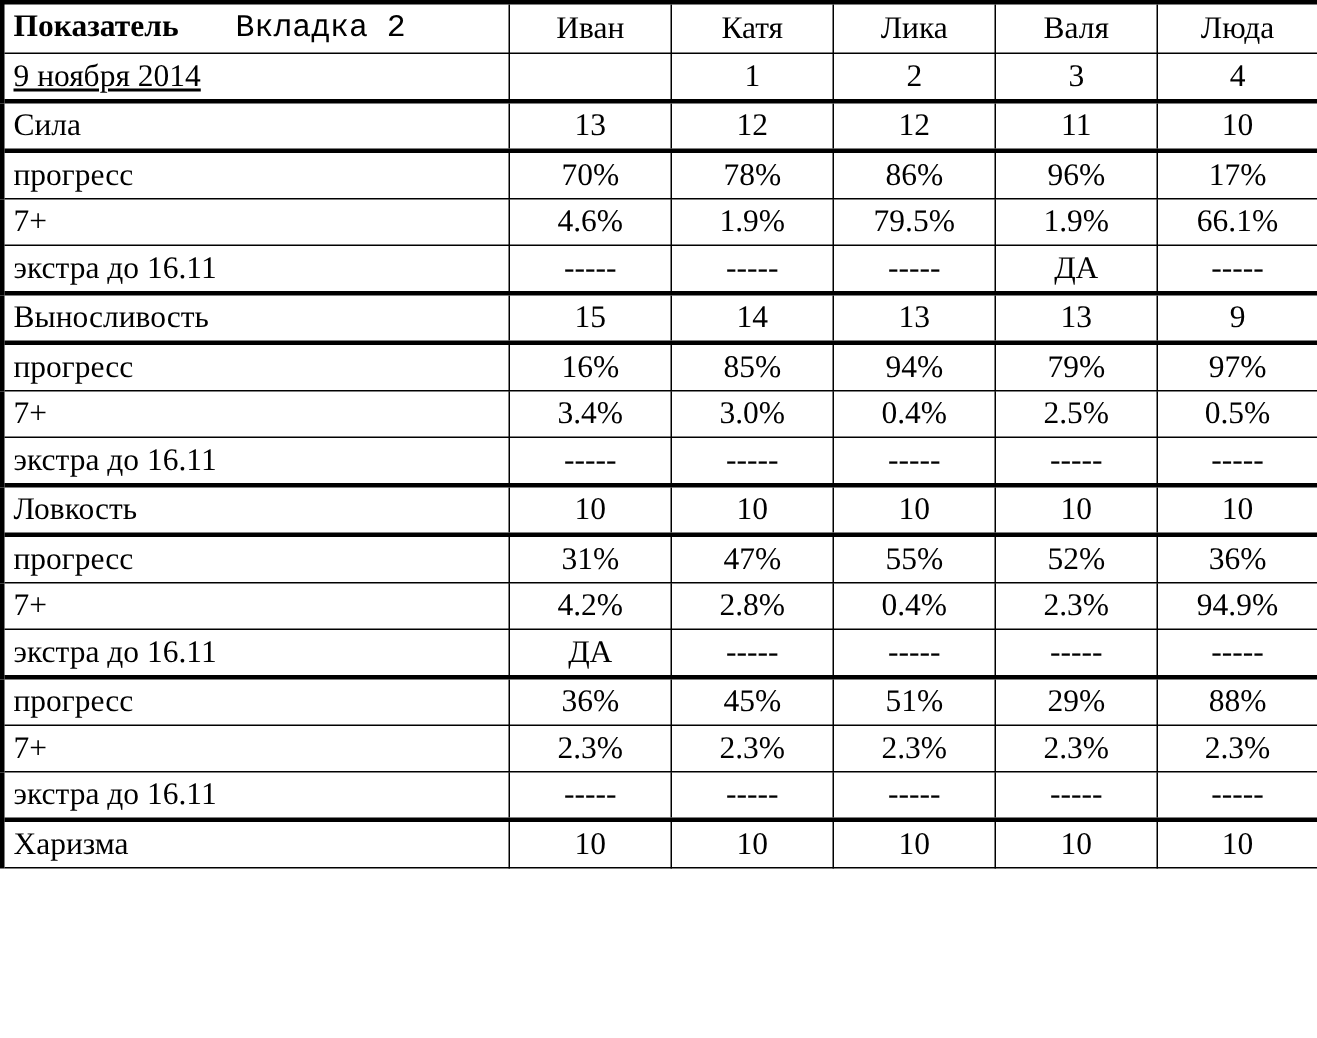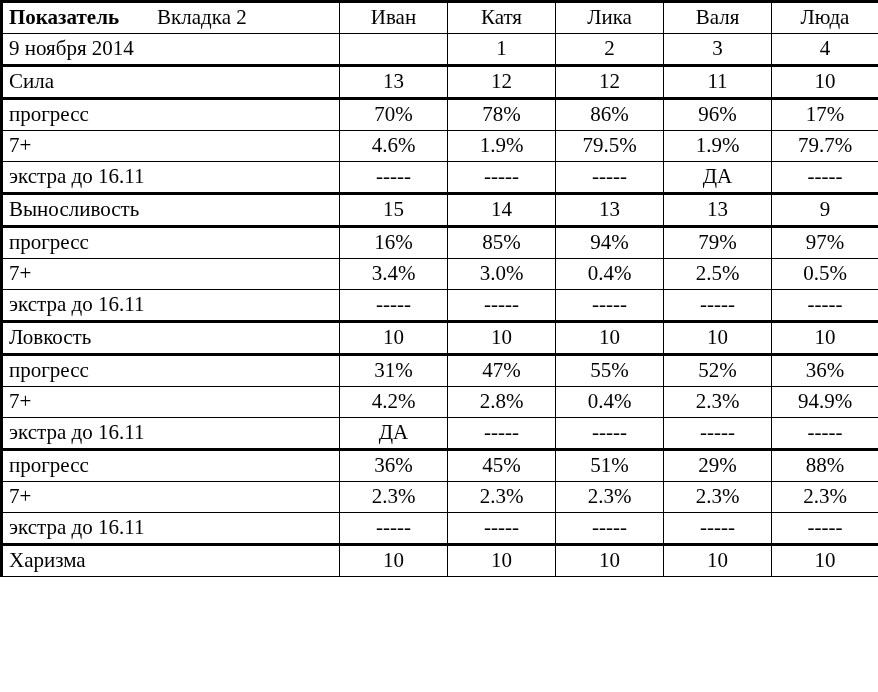--- a/index.html
+++ b/index.html
@@ -43,23 +43,25 @@
   .right  { text-align: left; }
   .left   { text-align: left; }
 
   .hdr-label {
     font-weight: bold;
     font-size: 21px;
   }
   .hdr-label .tab-name {
     font-weight: normal;
     padding-left: 38px;
+    font-family: Liberation Mono, monospace;
   }
   .date-cell {
     font-weight: normal;
+    text-decoration: underline;
   }
   .dash { letter-spacing: 0px; }
 </style>
 </head>
 <body>
 
 <table class="sheet">
   <colgroup>
     <col class="c-label">
     <col class="c-val">
@@ -105,21 +107,21 @@
       <td class="center thick-top">86%</td>
       <td class="center thick-top">96%</td>
       <td class="center thick-top thick-right">17%</td>
     </tr>
     <tr>
       <td class="thick-left right">7+</td>
       <td class="center">4.6%</td>
       <td class="center">1.9%</td>
       <td class="center">79.5%</td>
       <td class="center">1.9%</td>
-      <td class="center thick-right">79.7%</td>
+      <td class="center thick-right">66.1%</td>
     </tr>
     <tr>
       <td class="thick-left right">экстра до 16.11</td>
       <td class="center dash">-----</td>
       <td class="center dash">-----</td>
       <td class="center dash">-----</td>
       <td class="center dash">ДА</td>
       <td class="center dash thick-right">-----</td>
     </tr>
 

